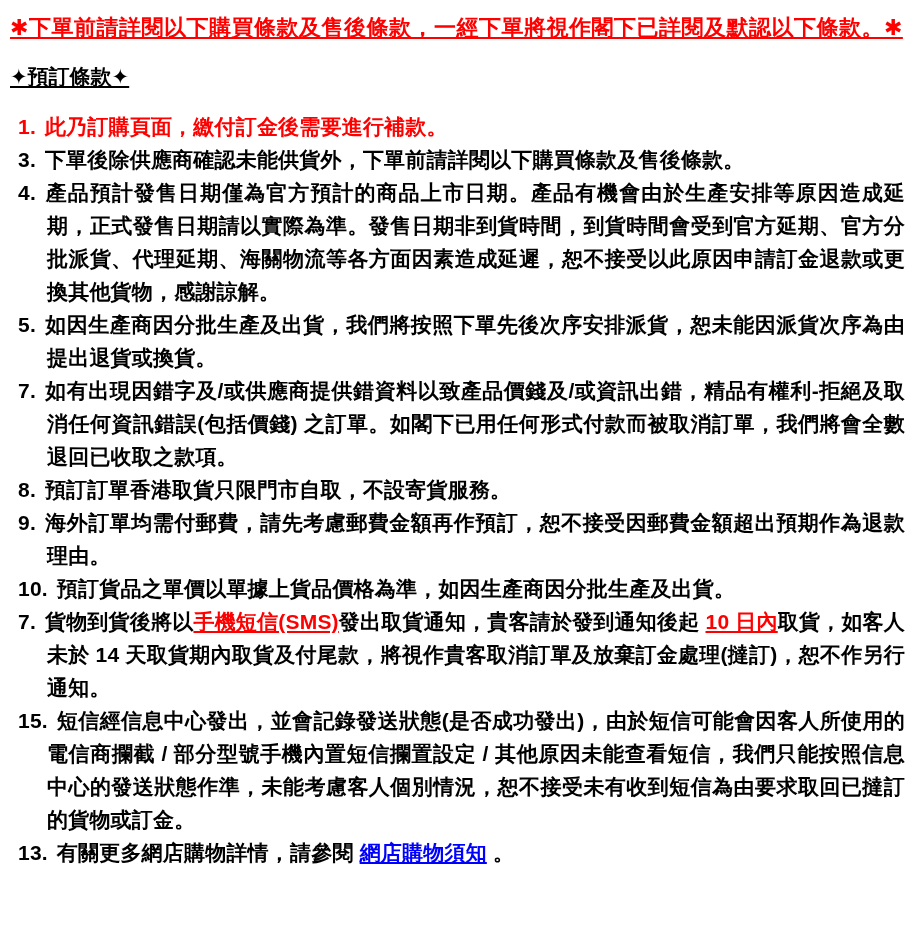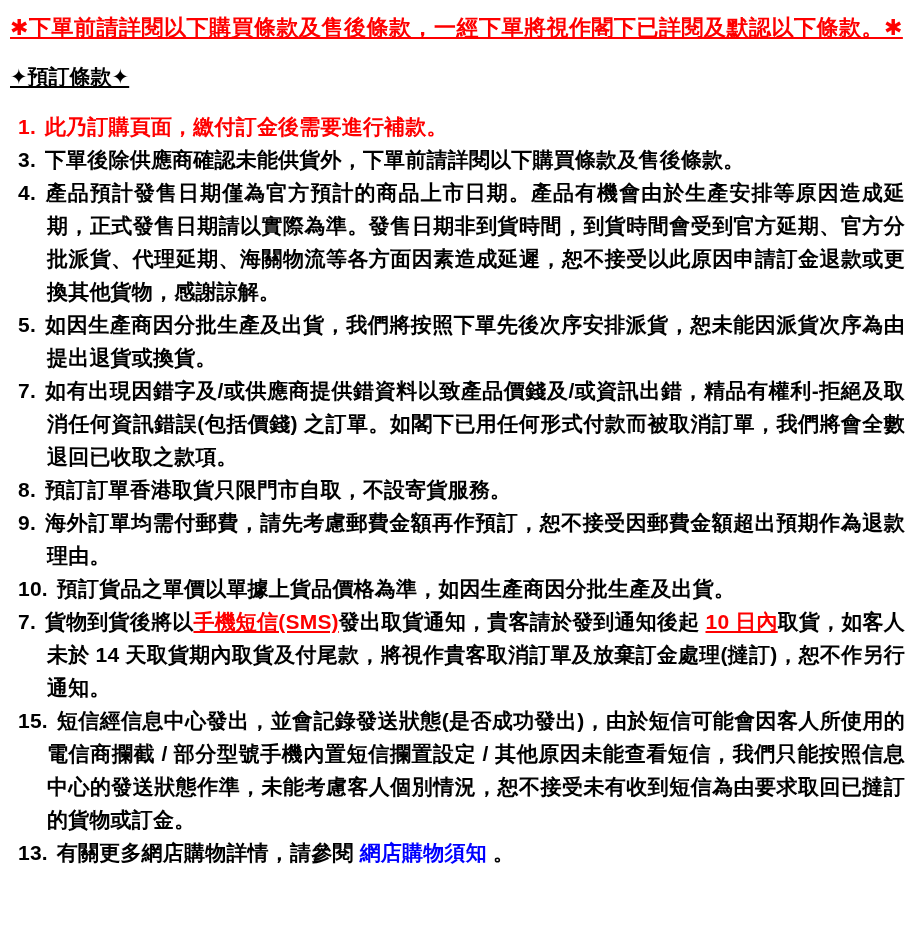--- a/index.html
+++ b/index.html
@@ -48,20 +48,21 @@
   }
   .term-num {
     margin-right: 9px;
   }
   .seg-red {
     color: #fe0000;
     text-decoration: underline;
   }
   .seg-link {
     color: #0000fe;
+    text-decoration: underline;
     cursor: pointer;
   }
 </style>
 </head>
 <body>
 
 <div class="page">
   <h1 class="title">✱下單前請詳閱以下購買條款及售後條款，一經下單將視作閣下已詳閱及默認以下條款。✱</h1>
 
   <h2 class="section-heading">✦預訂條款✦</h2>

